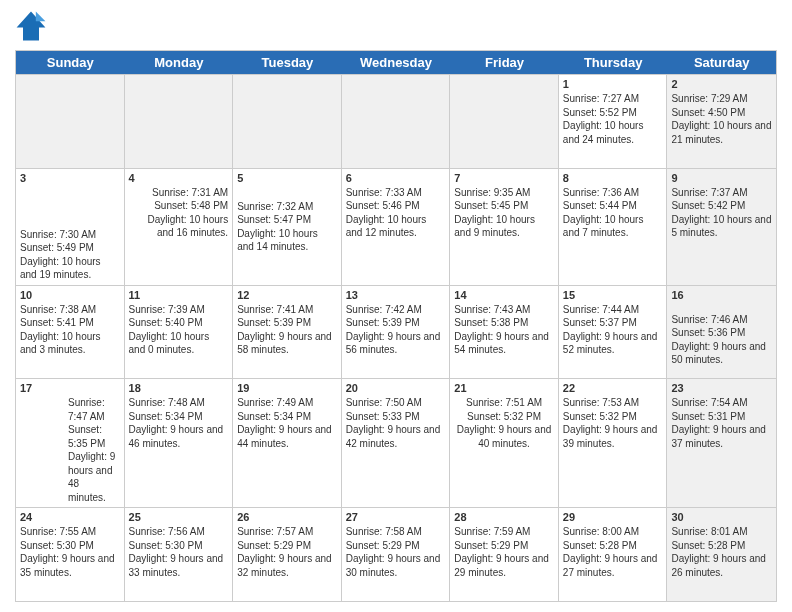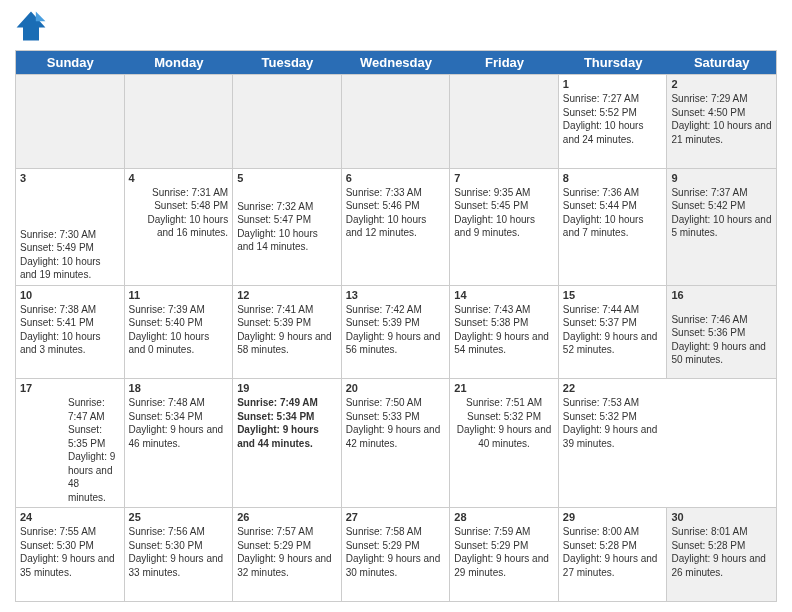--- a/index.html
+++ b/index.html
@@ -244,41 +244,47 @@
 Daylight: 9 hours and 48 minutes.</div>
           </div>
           <div class="cal-cell">
             <span class="day-num">18</span>
             <div class="cell-text" style="white-space: pre-line;">Sunrise: 7:48 AM
 Sunset: 5:34 PM
 Daylight: 9 hours and 46 minutes.</div>
           </div>
           <div class="cal-cell">
             <span class="day-num">19</span>
-            <div class="cell-text" style="white-space: pre-line; font-weight: bold;">Sunrise: 7:49 AM
+            <div class="cell-text" style="white-space: pre-line;">Sunrise: 7:49 AM
 Sunset: 5:34 PM
 Daylight: 9 hours and 44 minutes.</div>
           </div>
           <div class="cal-cell">
             <span class="day-num">20</span>
             <div class="cell-text" style="white-space: pre-line;">Sunrise: 7:50 AM
 Sunset: 5:33 PM
 Daylight: 9 hours and 42 minutes.</div>
           </div>
           <div class="cal-cell">
             <span class="day-num">21</span>
             <div class="cell-text" style="white-space: pre-line; text-align: center;">Sunrise: 7:51 AM
 Sunset: 5:32 PM
 Daylight: 9 hours and 40 minutes.</div>
           </div>
           <div class="cal-cell">
             <span class="day-num">22</span>
             <div class="cell-text" style="white-space: pre-line;">Sunrise: 7:53 AM
 Sunset: 5:32 PM
 Daylight: 9 hours and 39 minutes.</div>
+          </div>
+          <div class="cal-cell shaded">
+            <span class="day-num">23</span>
+            <div class="cell-text" style="white-space: pre-line;">Sunrise: 7:54 AM
+Sunset: 5:31 PM
+Daylight: 9 hours and 37 minutes.</div>
           </div>
         </div>
         <div class="cal-row">
           <div class="cal-cell">
             <span class="day-num">24</span>
             <div class="cell-text" style="white-space: pre-line;">Sunrise: 7:55 AM
 Sunset: 5:30 PM
 Daylight: 9 hours and 35 minutes.</div>
           </div>
           <div class="cal-cell">

